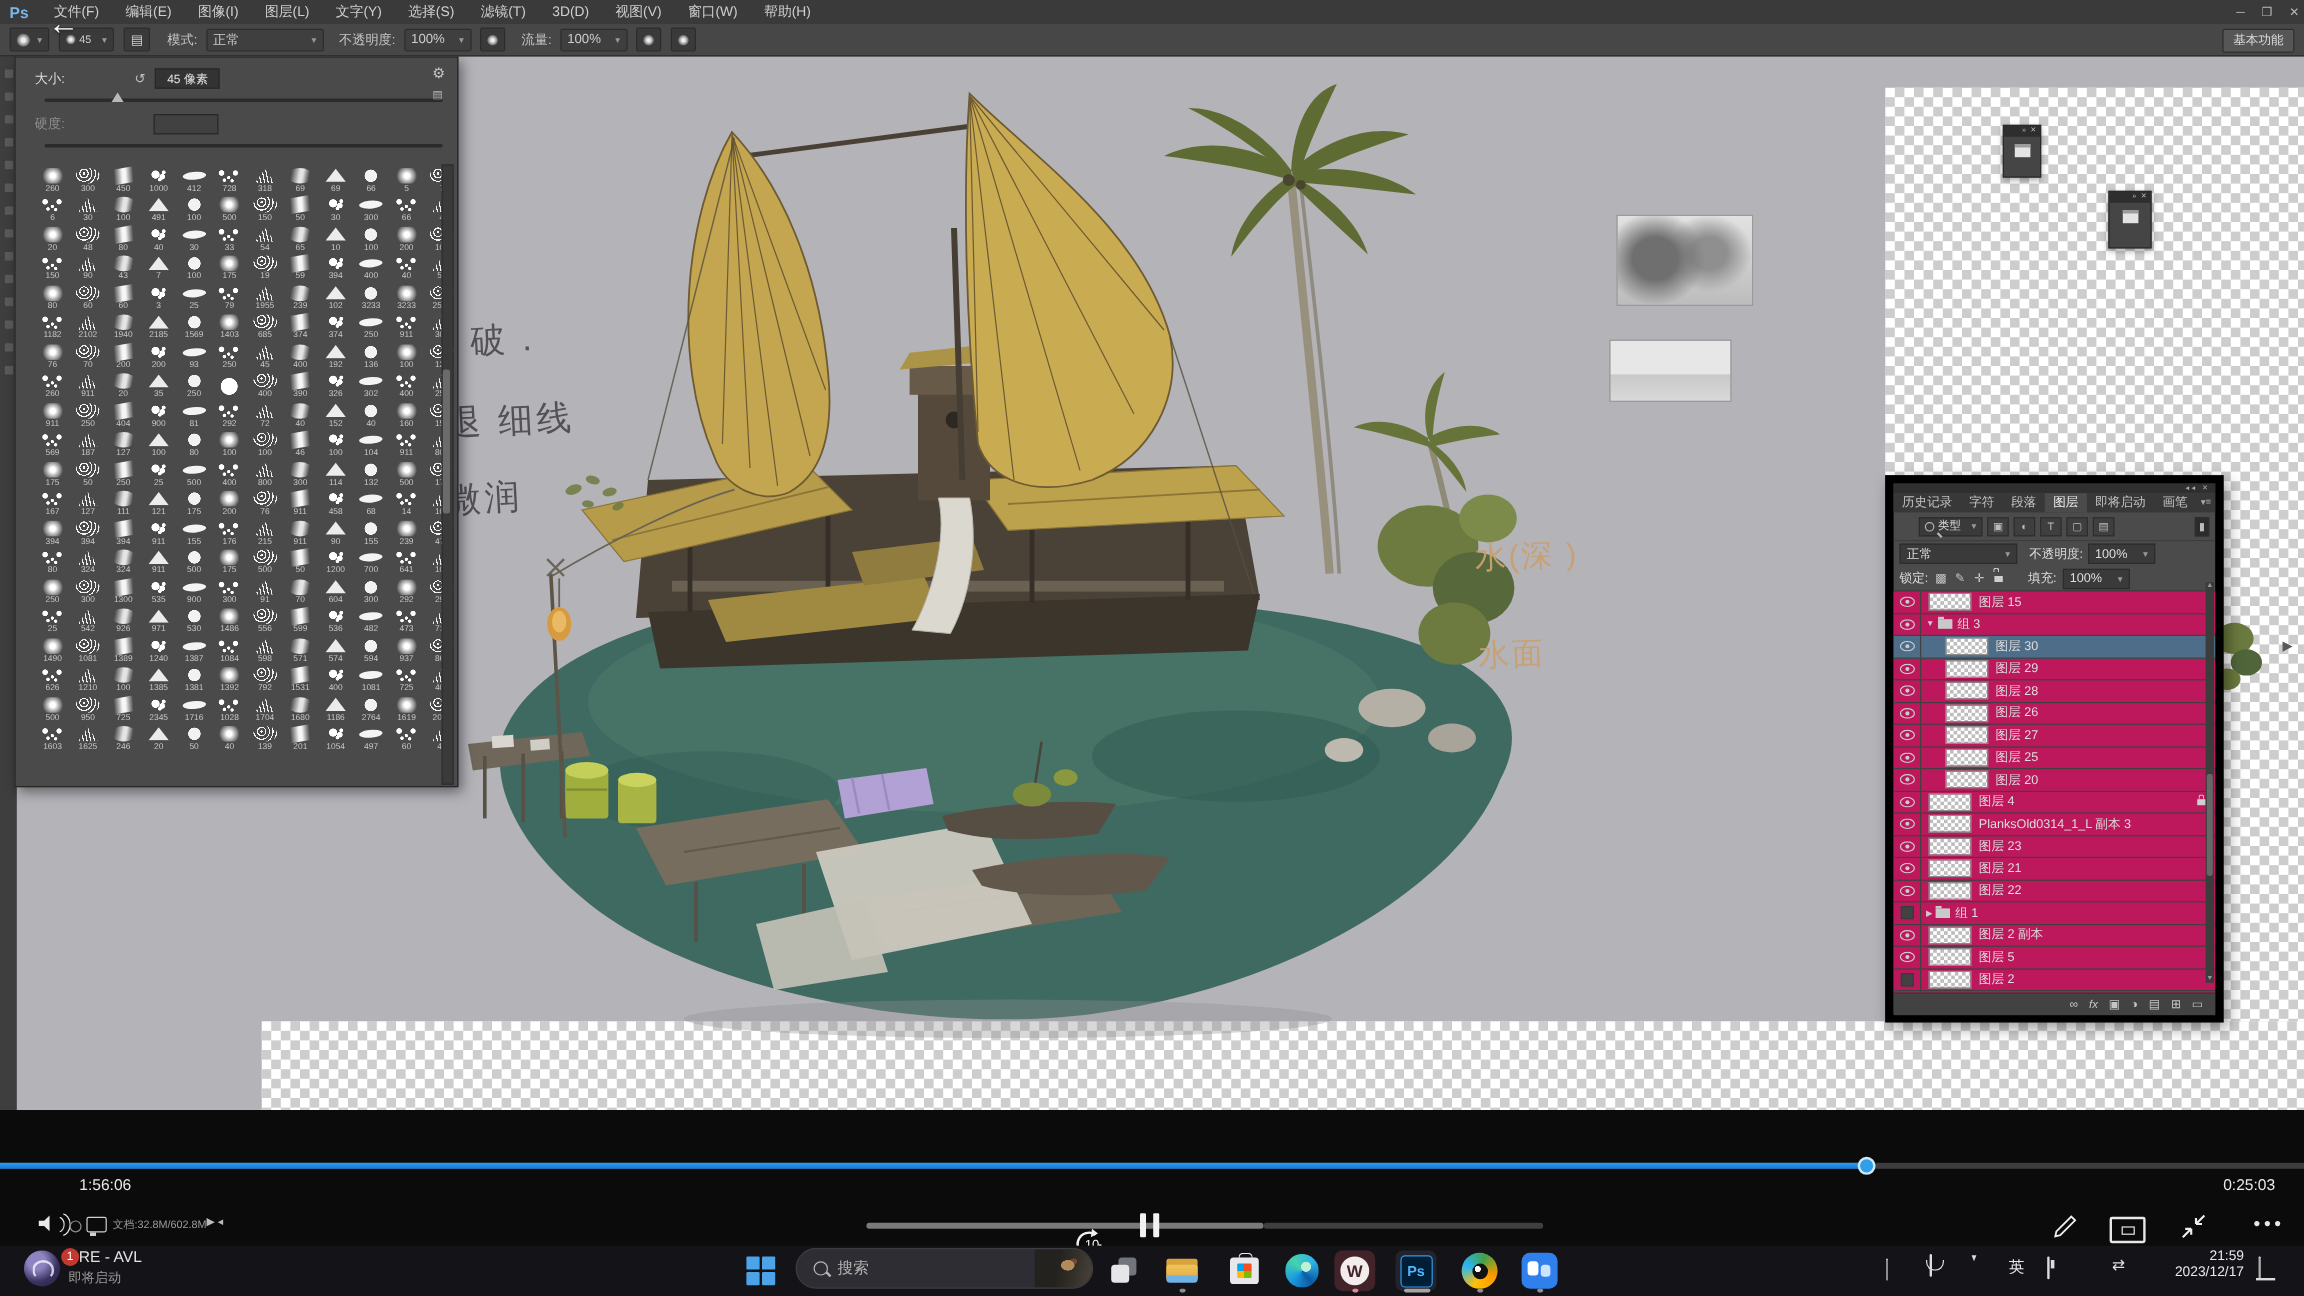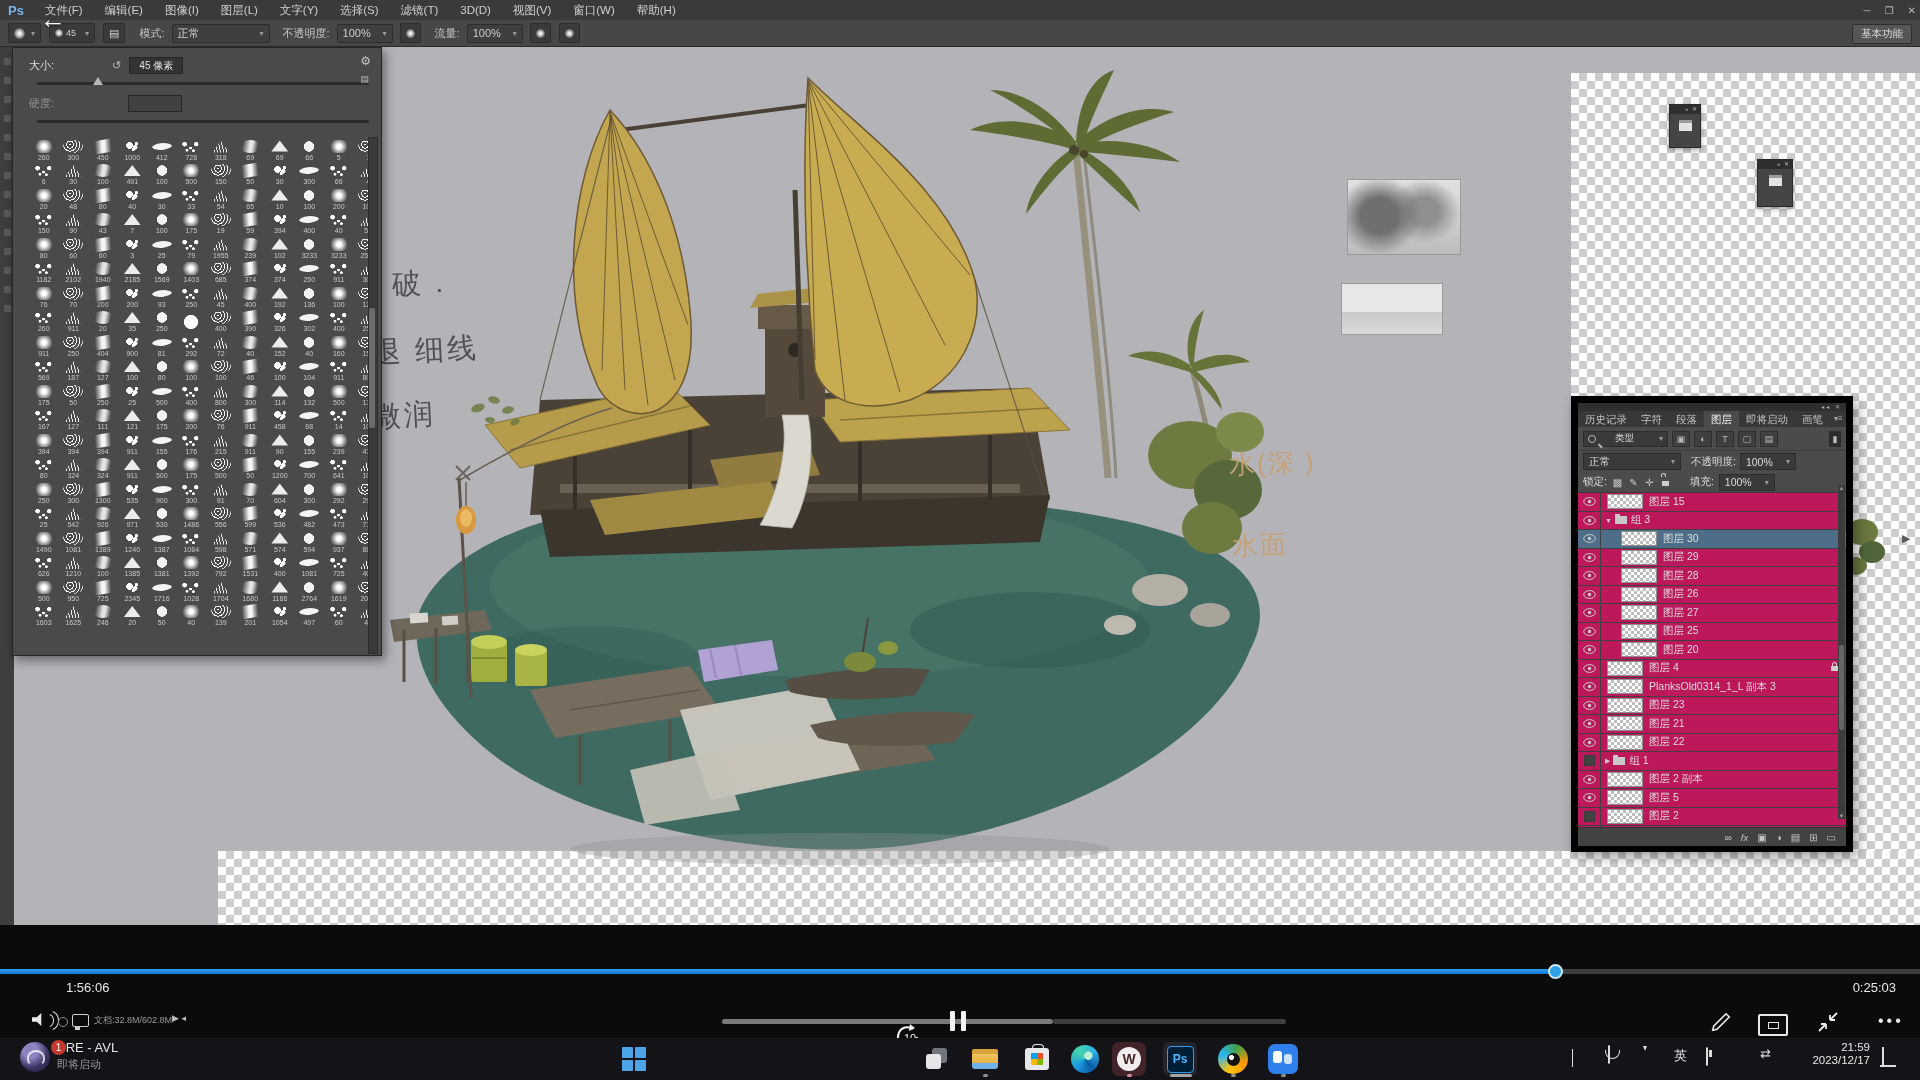--- a/index.html
+++ b/index.html
@@ -69,21 +69,21 @@
   .s-big{width:22px;height:20px;background:radial-gradient(circle,#fff 0 46%,transparent 49%);}
 
   
   .layers-panel{position:absolute;left:1571px;top:396px;width:268px;height:442px;background:#4b4b4b;border:7px solid #000000;
     box-shadow:4px 5px 12px rgba(0,0,0,.4);z-index:22;color:#ddd;}
   .lp-minibar{height:8px;background:#2f2f2f;color:#aaa;font-size:6px;line-height:8px;text-align:right;padding-right:4px;letter-spacing:2px;}
   .lp-tabs{height:16px;background:#383838;display:flex;font-size:10.5px;color:#c2c2c2;}
   .lp-tab{padding:0 7px;line-height:16px;white-space:nowrap;}
   .lp-tab.active{background:#4b4b4b;color:#eee;}
   .lp-filter{height:19px;display:flex;align-items:center;padding:2px 5px;gap:4px;border-bottom:1px solid #3d3d3d;}
-  .lp-kind{background:#3a3a3a;border:1px solid #2c2c2c;height:14px;display:flex;align-items:center;font-size:9.5px;padding:0 4px;gap:19px;}
+  .lp-kind{background:#3a3a3a;border:1px solid #2c2c2c;height:14px;display:flex;align-items:center;font-size:9.5px;padding:0 4px;gap:3px;margin-left:16px;}
   .lp-fic{width:16px;height:14px;background:#3f3f3f;border:1px solid #2e2e2e;color:#bbb;font-size:9px;display:flex;align-items:center;justify-content:center;}
   .lp-blend{height:21px;display:flex;align-items:center;padding:0 5px;font-size:10.5px;gap:4px;}
   .lp-sel{background:#3a3a3a;border:1px solid #2c2c2c;height:15px;display:flex;align-items:center;justify-content:space-between;padding:0 5px;}
   .lp-lock{height:20px;display:flex;align-items:center;padding:0 5px;font-size:10.5px;gap:5px;border-bottom:1px solid #3a3a3a;}
   .lk{width:11px;height:11px;color:#c5c5c5;font-size:10px;line-height:11px;text-align:center;}
   .lp-list{position:relative;height:334px;overflow:hidden;background:#be185d;}
   .lrow{height:17.5px;display:flex;align-items:center;border-bottom:1px solid #404040;font-size:10.5px;color:#ddd;position:relative;}
   .lrow.selected{background:#4e6d88;}
   .leye{width:22px;height:100%;border-right:1px solid #404040;display:flex;align-items:center;justify-content:center;flex:none;}
   .lthumb{width:34px;height:13px;border:1px solid #8d8d8d;background:repeating-conic-gradient(#bdbdbd 0% 25%, #fff 0% 50%) 0 0/6px 6px;margin:0 6px 0 6px;flex:none;}
@@ -1715,20 +1715,25 @@
     <div class="tb-sub">即将启动</div>
 
     <div class="tb-slot" style="left:617px;">
       <span class="start-grid">
           <i></i>
           <i></i>
           <i></i>
           <i></i>
         </span>
     </div>
+    <div class="search-pill">
+      <span class="mag"></span>
+      <span class="search-text">搜索</span>
+      <span class="search-bird"></span>
+    </div>
     <div class="tb-slot" style="left:920px;">
         <span class="tview"></span>
       </div>
     <div class="tb-slot" style="left:968px;">
         <span class="folder">
           <i></i>
         </span>
       </div>
     <span class="tb-dot" style="left:983px;"></span>
     <div class="tb-slot" style="left:1020px;">

